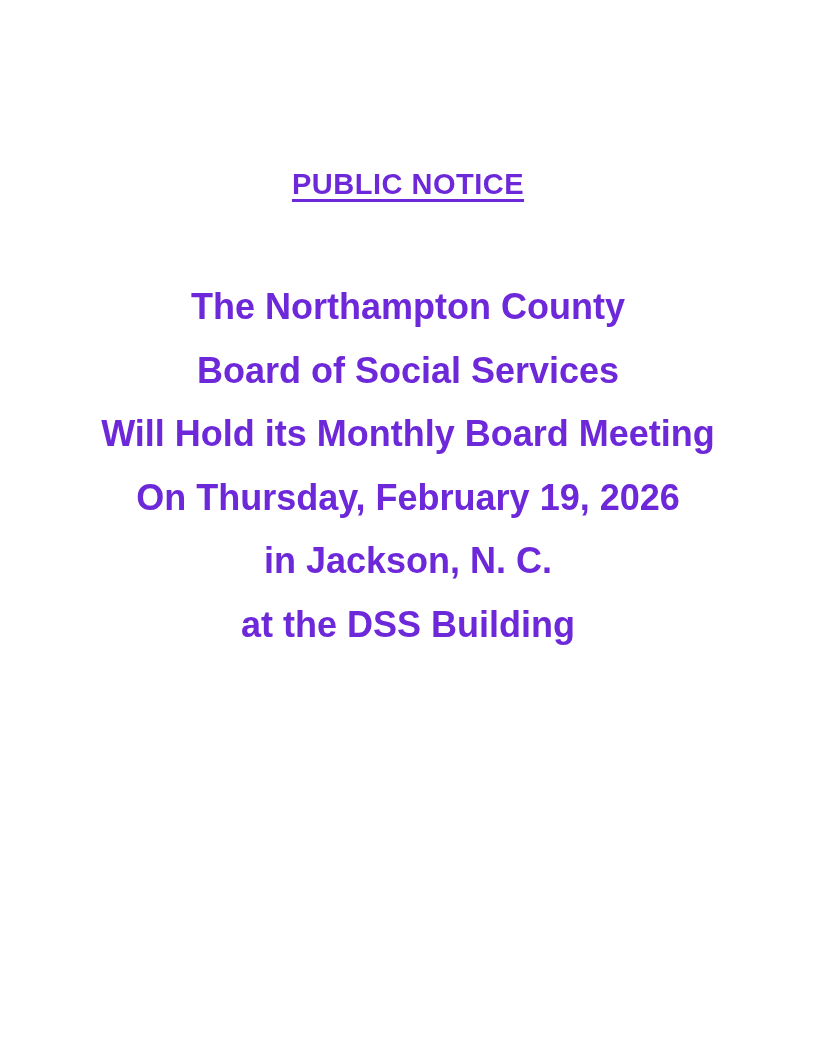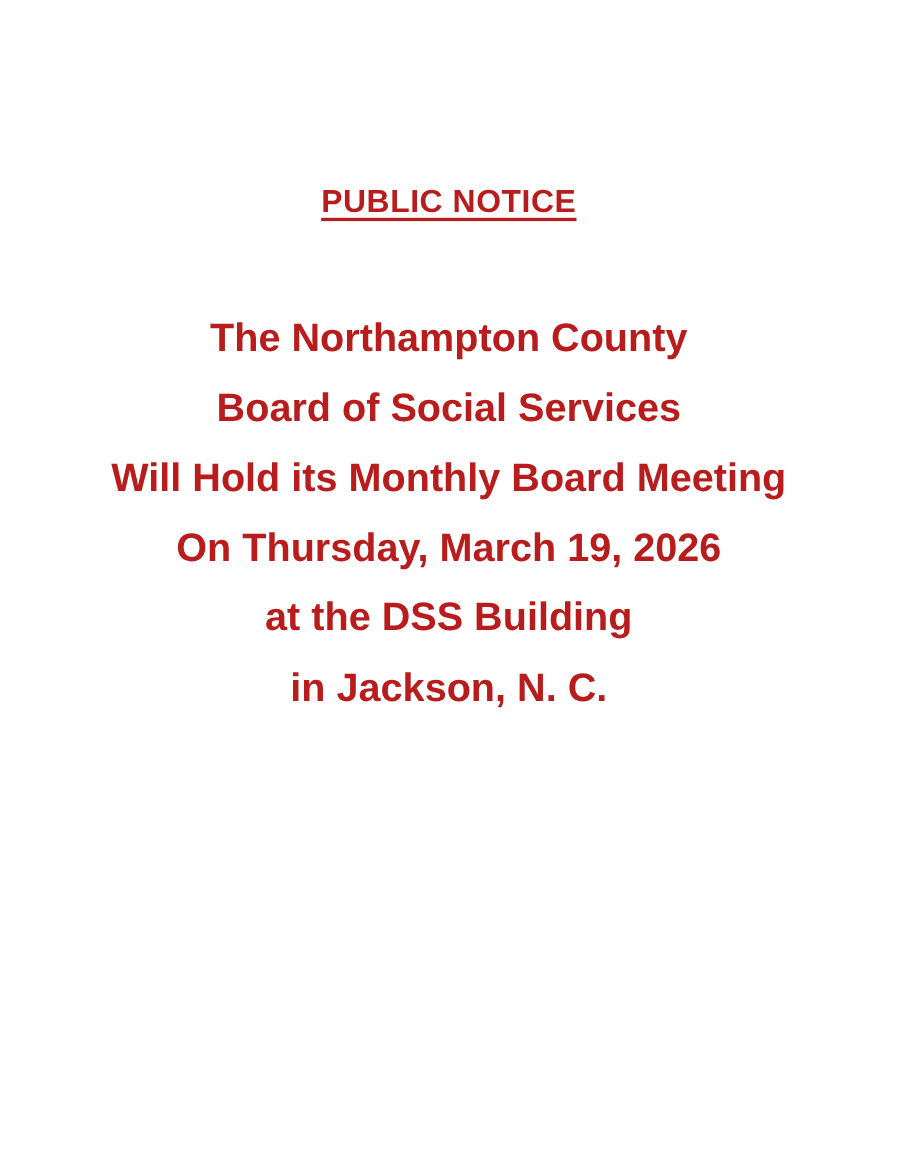--- a/index.html
+++ b/index.html
@@ -9,21 +9,21 @@
   }
   .page {
     position: relative;
     width: 816px;
     height: 1056px;
     margin: 0 auto;
     background: #ffffff;
     overflow: hidden;
     font-family: "Liberation Sans", "DejaVu Sans", sans-serif;
     font-weight: bold;
-    color: #b91c1c;
+    color: #6d28d9;
     text-align: center;
   }
   .notice-title {
     margin: 0;
     padding-top: 167px;
     font-size: 29px;
     line-height: 34px;
     letter-spacing: 0.5px;
   }
   .notice-title .underline {
@@ -46,17 +46,17 @@
 
 <div class="page">
   <h1 class="notice-title">
     <span class="underline">PUBLIC NOTICE</span>
   </h1>
 
   <div class="notice-body">
     <p class="notice-line">The Northampton County</p>
     <p class="notice-line">Board of Social Services</p>
     <p class="notice-line">Will Hold its Monthly Board Meeting</p>
-    <p class="notice-line">On Thursday, March 19, 2026</p>
+    <p class="notice-line">On Thursday, February 19, 2026</p>
+    <p class="notice-line">in Jackson, N. C.</p>
     <p class="notice-line">at the DSS Building</p>
-    <p class="notice-line">in Jackson, N. C.</p>
   </div>
 </div>
 
 </body></html>

